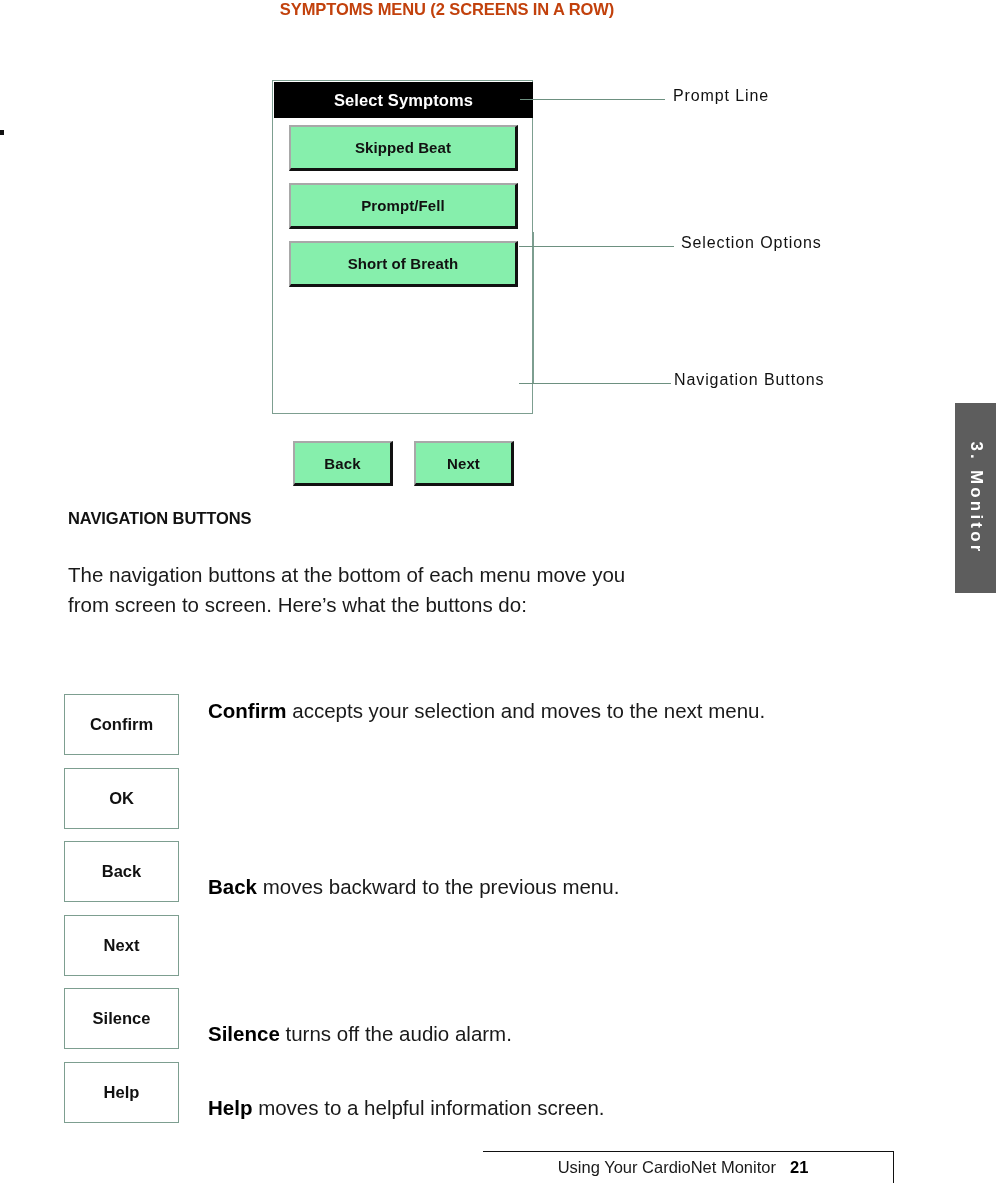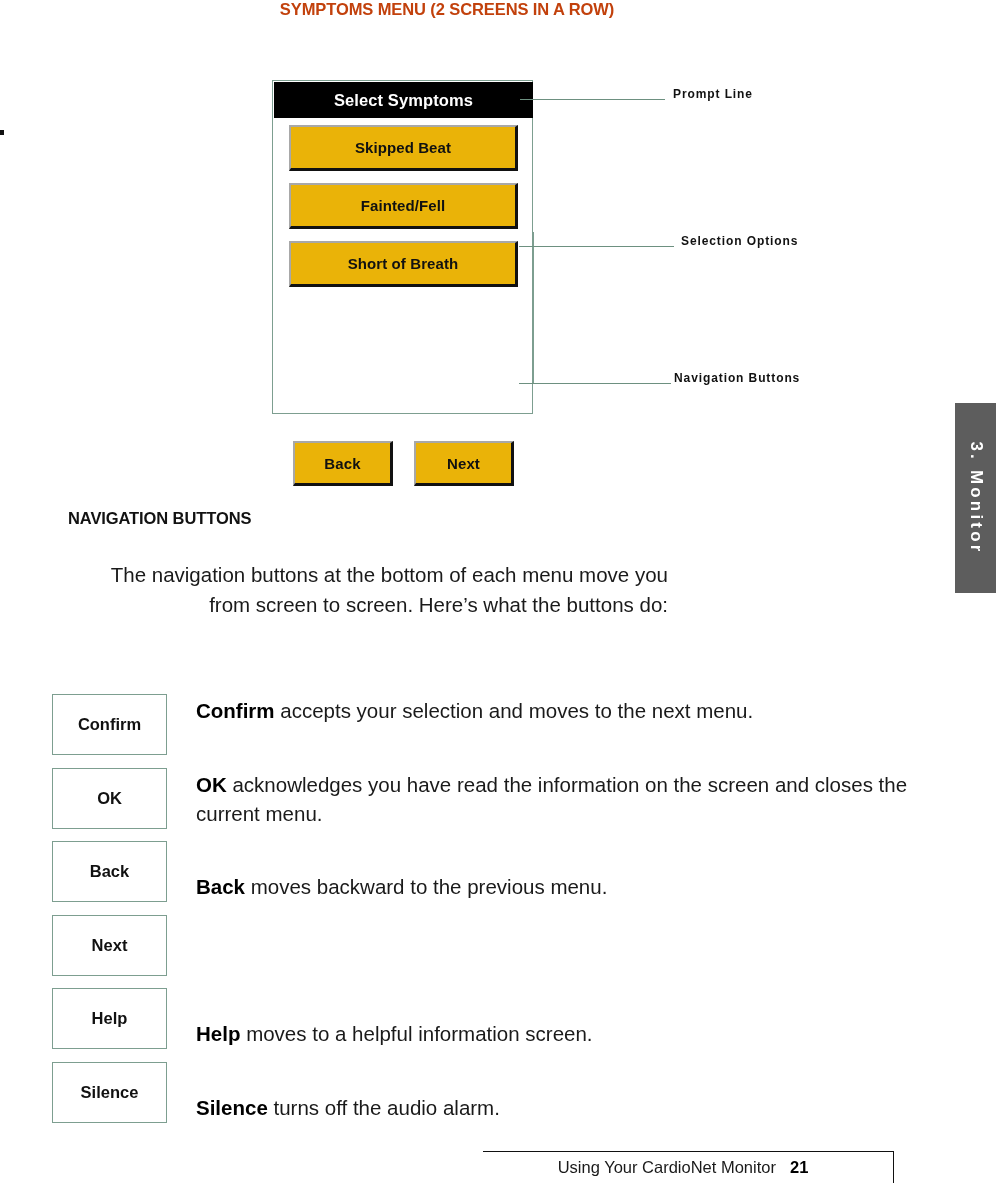--- a/index.html
+++ b/index.html
@@ -61,21 +61,21 @@
     letter-spacing: 0.1px;
     box-sizing: border-box;
   }
   .opt-wrap {
     position: absolute;
     left: 0; top: 44px;
     width: 261px;
   }
   .screen-btn {
     position: relative;
-    background: #eab308;
+    background: #86efac;
     border-top: 2px solid #a8a8a8;
     border-left: 2px solid #a8a8a8;
     border-right: 3px solid #111111;
     border-bottom: 3px solid #111111;
     box-sizing: border-box;
     display: flex;
     align-items: center;
     justify-content: center;
     font-size: 15px;
     font-weight: bold;
@@ -107,22 +107,22 @@
     height: 0;
     border-top: 1.4px solid #6d9080;
   }
   .callout-vline {
     position: absolute;
     width: 0;
     border-left: 1.4px solid #7d9e90;
   }
   .callout-label {
     position: absolute;
-    font-size: 12px;
-    font-weight: bold;
+    font-size: 16px;
+    font-weight: normal;
     color: #111111;
     letter-spacing: 0.9px;
     white-space: nowrap;
   }
 
   
   .section-heading {
     position: absolute;
     left: 68px; top: 509px;
     font-size: 16.5px;
@@ -131,27 +131,26 @@
     color: #121212;
   }
   .body-copy {
     position: absolute;
     left: 68px; top: 560px;
     width: 600px;
     font-size: 20.5px;
     line-height: 30px;
     color: #1a1a1a;
     font-weight: 300;
-    text-align: right;
   }
 
   
   .btn-table {
     position: absolute;
-    left: 52px; top: 694px;
+    left: 64px; top: 694px;
     width: 860px;
   }
   .btn-row {
     position: relative;
     height: 73.5px;
     display: flex;
     align-items: flex-start;
   }
   .btn-key {
     width: 115px;
@@ -237,21 +236,21 @@
 <div class="page-title">SYMPTOMS  MENU (2 SCREENS IN A ROW)</div>
 
 <div class="ink-dot"></div>
 
 <div class="device-screen">
 
   <div class="prompt-line">Select Symptoms</div>
 
   <div class="opt-wrap">
     <div class="screen-btn option">Skipped Beat</div>
-    <div class="screen-btn option">Fainted/Fell</div>
+    <div class="screen-btn option">Prompt/Fell</div>
     <div class="screen-btn option">Short of Breath</div>
   </div>
 
   <div class="navrow">
     <div class="screen-btn nav">Back</div>
     <div class="screen-btn nav">Next</div>
   </div>
 </div>
 
 <div class="callout-line" style="left:520px; top:99px; width:145px;"></div>
@@ -271,47 +270,44 @@
 
   <div class="btn-row">
     <div class="btn-key">Confirm</div>
     <div class="btn-desc">
       <b>Confirm</b><span> accepts your selection and moves to the next menu.</span>
     </div>
   </div>
 
   <div class="btn-row">
     <div class="btn-key">OK</div>
-    <div class="btn-desc">
-      <b>OK</b><span> acknowledges you have read the information on the screen and closes the current menu.</span>
-    </div>
   </div>
 
   <div class="btn-row">
     <div class="btn-key">Back</div>
     <div class="btn-desc one-line">
       <b>Back</b><span> moves backward to the previous menu.</span>
     </div>
   </div>
 
   <div class="btn-row">
     <div class="btn-key">Next</div>
   </div>
 
   <div class="btn-row">
+    <div class="btn-key">Silence</div>
+    <div class="btn-desc one-line">
+      <b>Silence</b><span> turns off the audio alarm.</span>
+    </div>
+  </div>
+
+  <div class="btn-row">
     <div class="btn-key">Help</div>
     <div class="btn-desc one-line">
       <b>Help</b><span> moves to a helpful information screen.</span>
-    </div>
-  </div>
-
-  <div class="btn-row">
-    <div class="btn-key">Silence</div>
-    <div class="btn-desc one-line">
-      <b>Silence</b><span> turns off the audio alarm.</span>
     </div>
   </div>
 
 </div>
 
 <div class="chapter-tab">
   <span class="tab-text">3.  Monitor</span>
 </div>
 
 <div class="footer-rule"></div>

